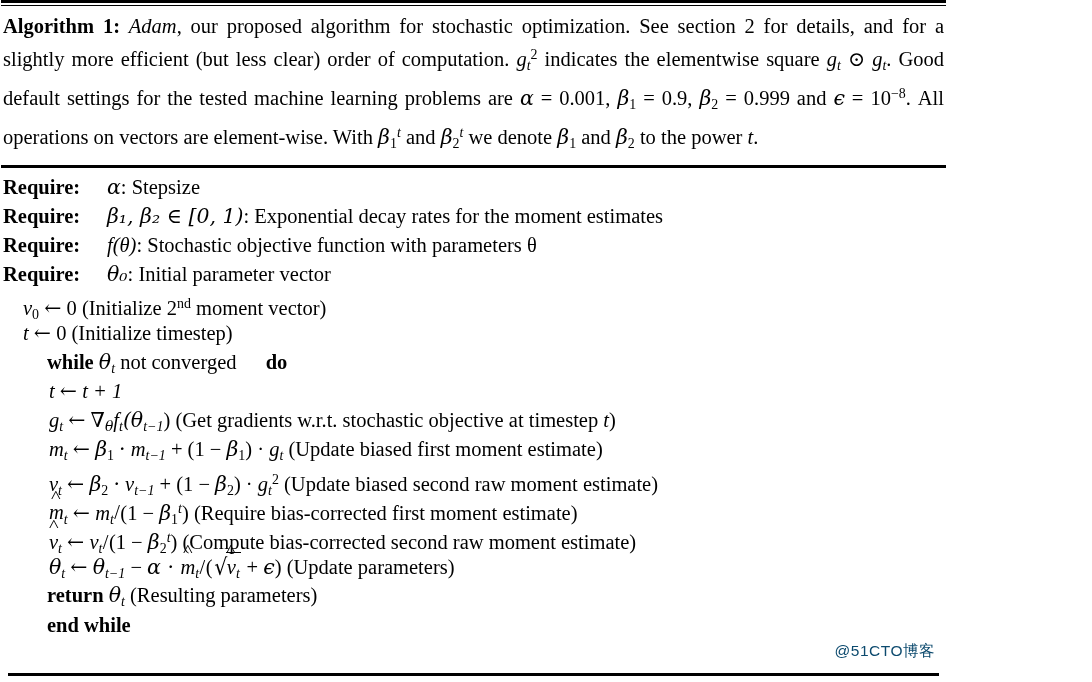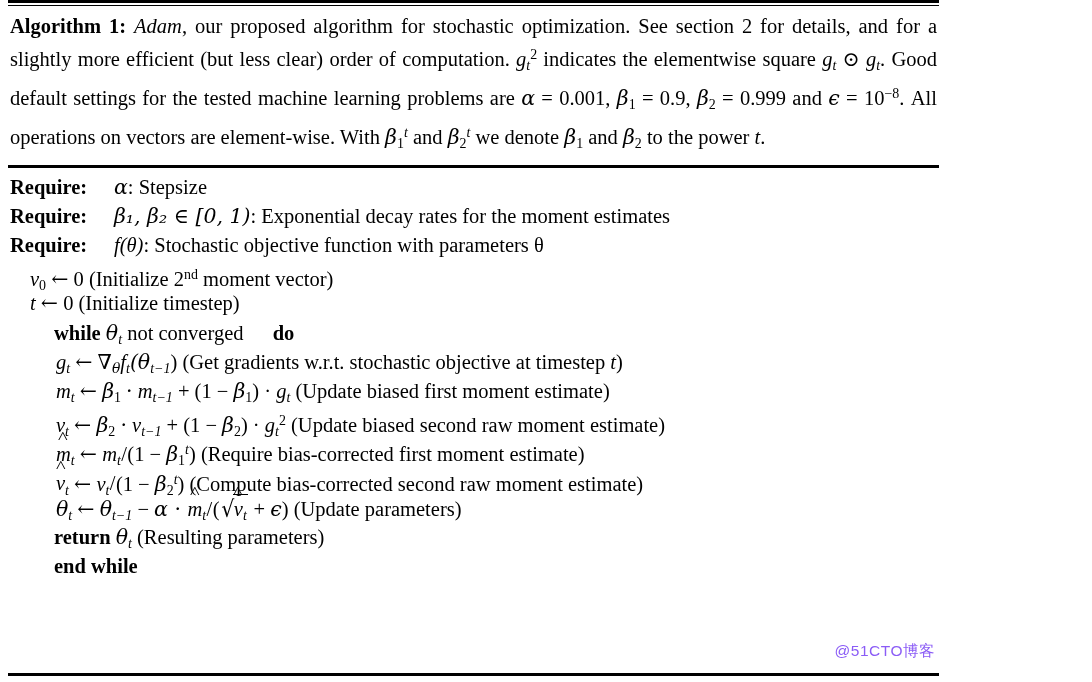--- a/index.html
+++ b/index.html
@@ -13,21 +13,21 @@
     font-family: "Liberation Serif", "DejaVu Serif", serif;
     color: #000000;
     overflow: hidden;
   }
 
   #algorithm-figure {
     position: relative;
     width: 947px;
     height: 682px;
     box-sizing: border-box;
-    padding: 0 8px;
+    padding: 0 1px;
   }
 
   
   .rule-thick {
     height: 3px;
     background: #000;
     width: 100%;
   }
   .rule-thin {
     height: 1px;
@@ -159,21 +159,21 @@
   }
 
   
   #watermark {
     position: absolute;
     right: 12px;
     bottom: 20px;
     font-family: "Liberation Sans", "DejaVu Sans", sans-serif;
     font-size: 15.5px;
     letter-spacing: 0.5px;
-    color: #8b5cf6;
+    color: #0c4a6e;
     user-select: none;
   }
 </style>
 </head>
 <body>
 
 <div id="algorithm-figure">
 
   <div class="rule-thick"></div>
   <div class="rule-thin"></div>
@@ -192,20 +192,23 @@
     </div>
 
     <div class="line">
       <span class="req-label">Require:</span><span class="greek">β₁, β₂ ∈ [0, 1)</span><span class="txt">: Exponential decay rates for the moment estimates</span>
     </div>
 
     <div class="line">
       <span class="req-label">Require:</span><span class="math">f(θ)</span><span class="txt">: Stochastic objective function with parameters θ</span>
     </div>
 
+    <div class="line">
+      <span class="req-label">Require:</span><span class="greek">θ₀</span><span class="txt">: Initial parameter vector</span>
+    </div>
 
 
     <div class="line indent1">
       <span class="math">v</span><sub class="up">0</sub>
       <span class="op">←</span>
       <span class="txt">0</span>
       <span class="txt">(Initialize 2</span><sup class="up">nd</sup><span class="txt"> moment vector)</span>
     </div>
 
     <div class="line indent1">
@@ -213,20 +216,25 @@
       <span class="op">←</span>
       <span class="txt">0</span>
       <span class="txt">(Initialize timestep)</span>
     </div>
 
     <div class="line indent1">
       <span class="kw">while</span>
       <span class="greek">θ</span><sub>t</sub><span class="txt"> not converged </span><span class="kw">do</span>
     </div>
 
+    <div class="line indent2">
+      <span class="math">t</span>
+      <span class="op">←</span>
+      <span class="math">t + 1</span>
+    </div>
 
     <div class="line indent2">
       <span class="math">g</span><sub>t</sub>
       <span class="op">←</span>
       <span class="op">∇</span><sub class="greek">θ</sub><span class="math">f</span><sub>t</sub><span class="greek">(θ</span><sub>t−1</sub><span class="txt">)</span><span class="txt"> (Get gradients w.r.t. stochastic objective at timestep </span><span class="math">t</span><span class="txt">)</span>
     </div>
 
     <div class="line indent2">
       <span class="math">m</span><sub>t</sub>
       <span class="op">←</span>

